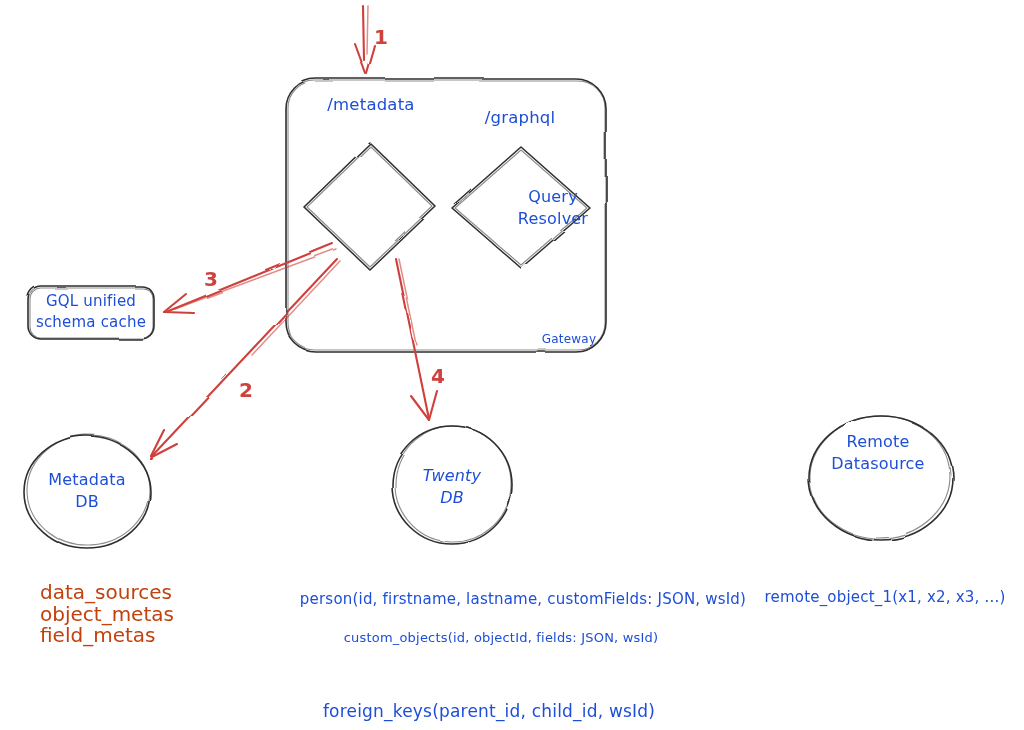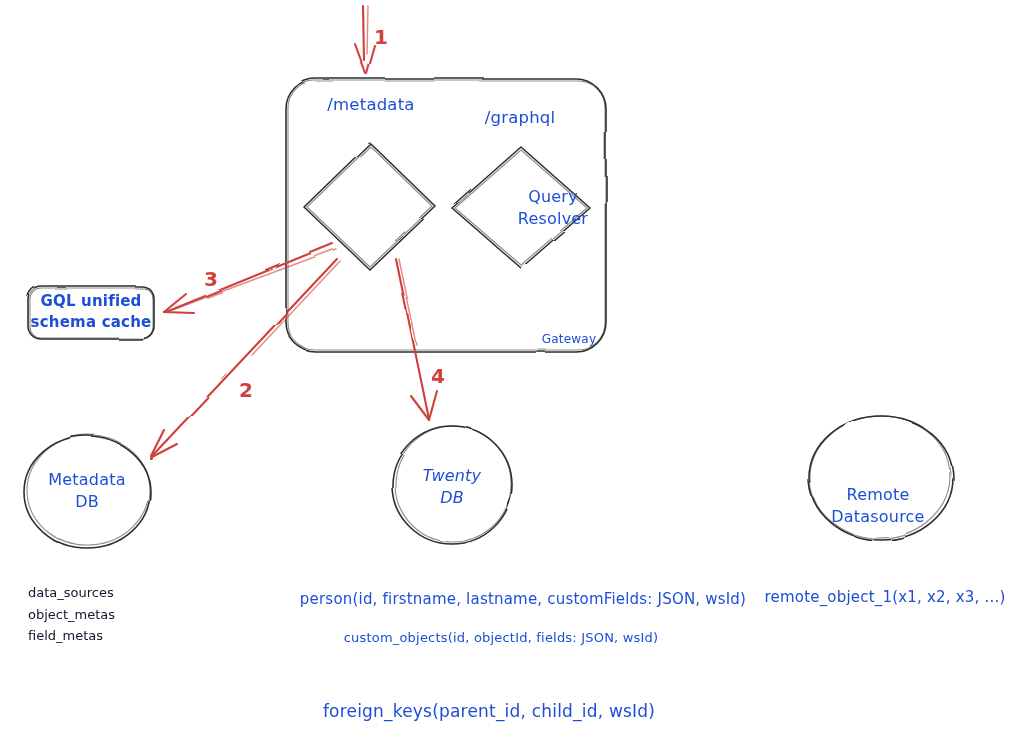--- a/index.html
+++ b/index.html
@@ -54,35 +54,35 @@
     color: #1d4ed8;
     white-space: nowrap;
     transform: translate(-50%, -50%);
     text-align: center;
     letter-spacing: .2px;
   }
   .lbl.two { line-height: 22px; font-size: 16px; }
   .route   { font-size: 16.5px; }
   .small2  { line-height: 21px; font-size: 15px; }
   .gw      { font-size: 12px; }
-  .schema  { font-size: 15px; font-weight: bold; }
+  .schema  { font-size: 15px; }
   .num {
     position: absolute;
     color: #cf413c;
     font-size: 20px;
     font-weight: 600;
     transform: translate(-50%, -50%);
   }
   .tables-list {
     position: absolute;
-    left: 28px;
+    left: 40px;
     top: 582px;
-    font-size: 13px;
+    font-size: 20px;
     line-height: 21.5px;
-    color: #0f172a;
+    color: #c2410c;
   }
 </style>
 </head>
 <body>
 
 <div class="canvas">
 
   <svg class="shapes" viewBox="0 0 1024 730">
     <defs>
       <filter id="rough" x="-5%" y="-5%" width="110%" height="110%">
@@ -177,21 +177,21 @@
   <div class="lbl two" style="left:87px; top:491px;">
     <div>Metadata</div>
     <div>DB</div>
   </div>
 
   <div class="lbl two" style="left:452px; top:487px;font-style:italic;">
     <div>Twenty</div>
     <div>DB</div>
   </div>
 
-  <div class="lbl two" style="left:878px; top:506px;">
+  <div class="lbl two" style="left:878px; top:453px;">
     <div>Remote</div>
     <div>Datasource</div>
   </div>
 
   <div class="num" style="left:381px; top:37px;">1</div>
   <div class="num" style="left:211px; top:279px;">3</div>
   <div class="num" style="left:246px; top:390px;">2</div>
   <div class="num" style="left:438px; top:376px;">4</div>
 
   <div class="tables-list">

